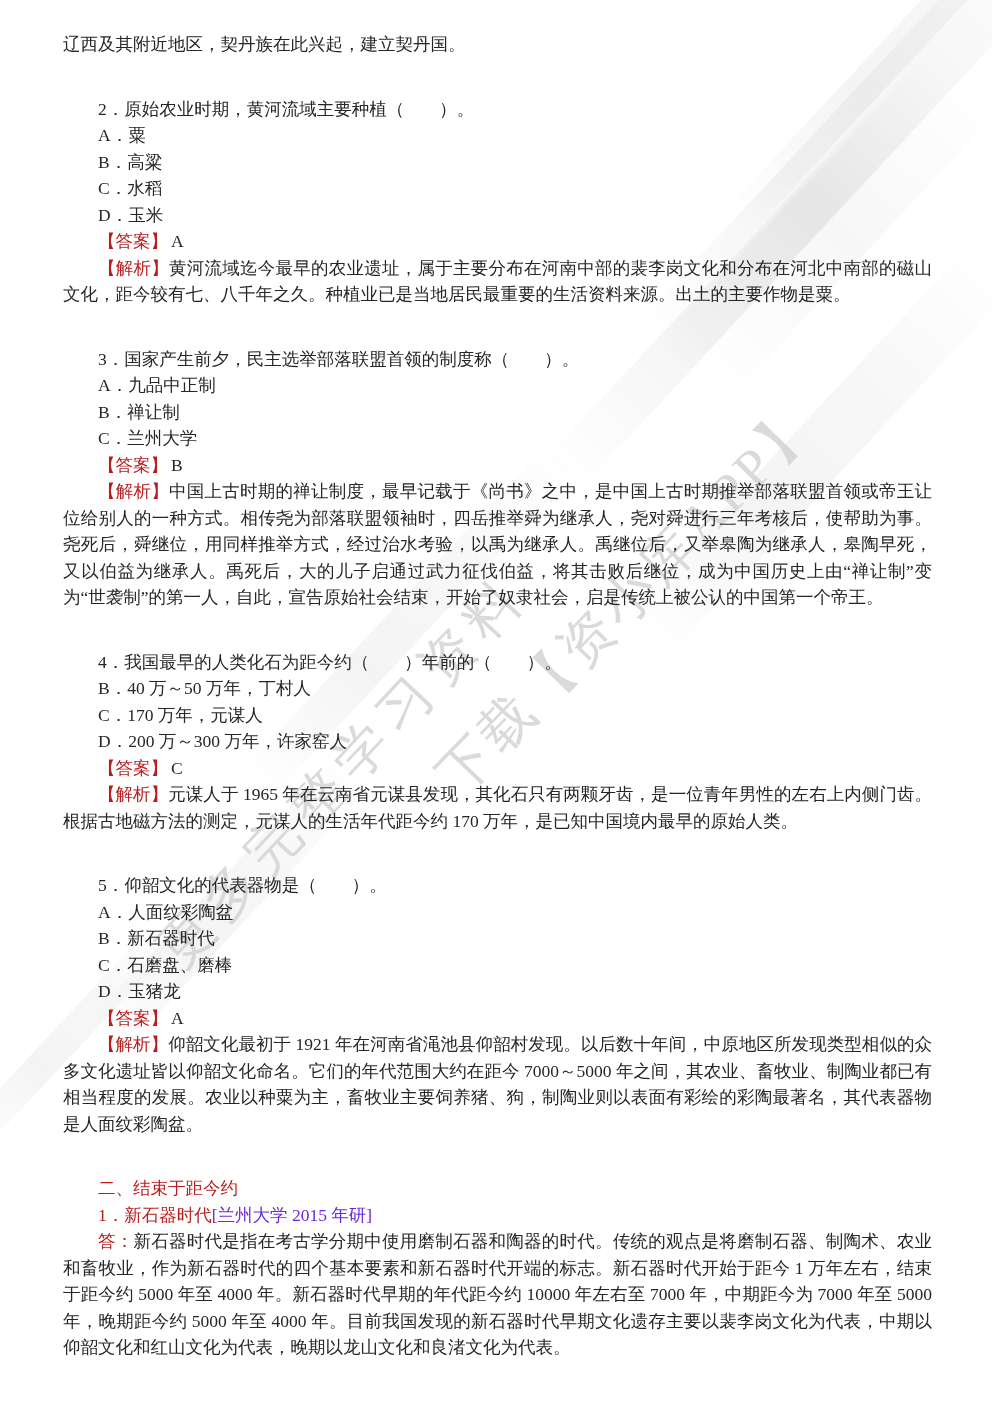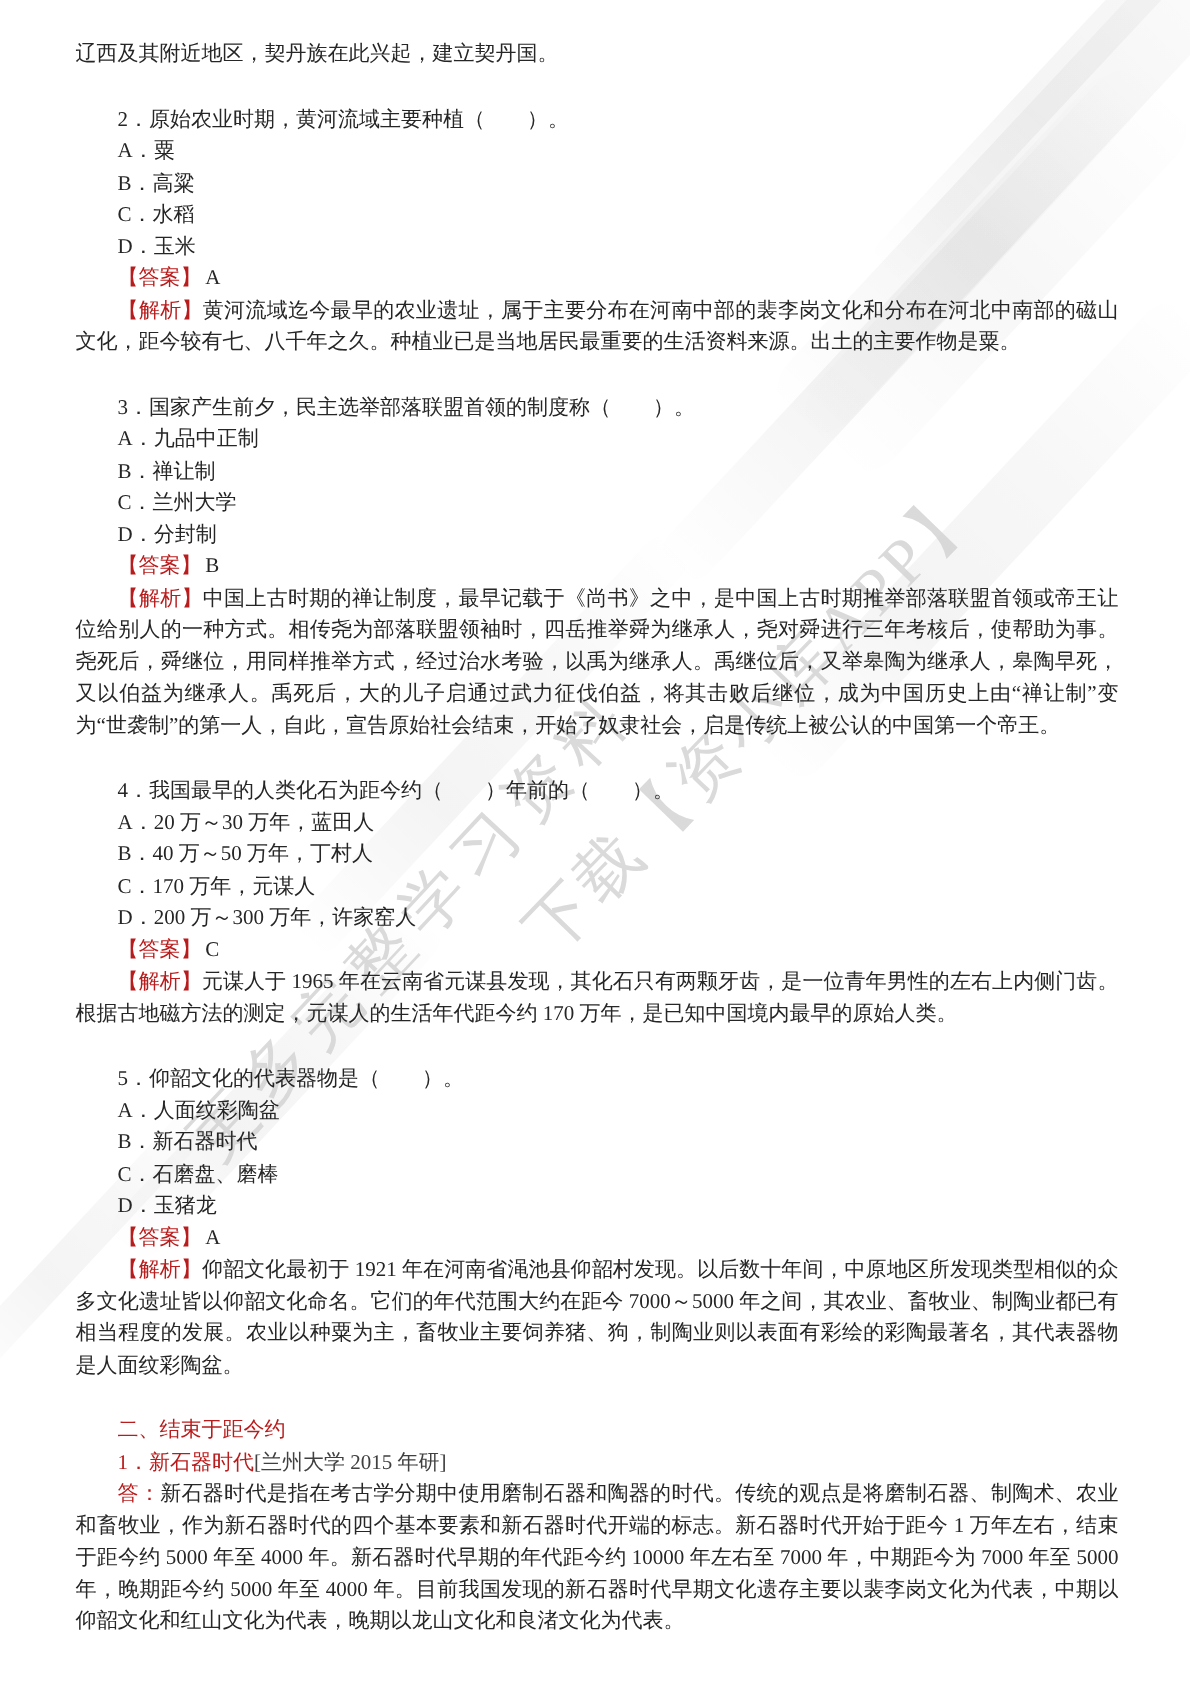--- a/index.html
+++ b/index.html
@@ -39,23 +39,23 @@
   .s7{left:620px;top:180px;width:420px;height:90px;background:linear-gradient(to right, rgba(0,0,0,0), rgba(0,0,0,0.03), rgba(0,0,0,0));}
   .s8{left:-80px;top:1020px;width:300px;height:30px;}
   
   .content{
     position:absolute;left:63px;top:31px;width:869px;z-index:1;
     line-height:26.5px;
     text-align:justify;
   }
   .content p{margin:0;}
   .indent{text-indent:2em;}
-  .gap{margin-top:28px;}
+  .gap{margin-top:38px;}
   .blue{color:#b91c1c;}
-  .red{color:#404040;}
+  .red{color:#6d28d9;}
   .ans-letter{margin-left:3px;}
 </style>
 </head>
 <body>
 
 <div class="page">
 
   <div class="wm-layer">
     <div class="streak s1"></div>
     <div class="streak s2"></div>
@@ -81,28 +81,26 @@
       <p class="indent">D．玉米</p>
       <p class="indent"><span class="blue">【答案】</span><span class="ans-letter">A</span></p>
       <p class="indent"><span class="blue">【解析】</span><span>黄河流域迄今最早的农业遗址，属于主要分布在河南中部的裴李岗文化和分布在河北中南部的磁山文化，距今较有七、八千年之久。种植业已是当地居民最重要的生活资料来源。出土的主要作物是粟。</span></p>
     </div>
 
     <div class="gap">
       <p class="indent">3．国家产生前夕，民主选举部落联盟首领的制度称（　　）。</p>
       <p class="indent">A．九品中正制</p>
       <p class="indent">B．禅让制</p>
       <p class="indent">C．兰州大学</p>
-      <p class="indent">D．分封制</p>
       <p class="indent"><span class="blue">【答案】</span><span class="ans-letter">B</span></p>
       <p class="indent"><span class="blue">【解析】</span><span>中国上古时期的禅让制度，最早记载于《尚书》之中，是中国上古时期推举部落联盟首领或帝王让位给别人的一种方式。相传尧为部落联盟领袖时，四岳推举舜为继承人，尧对舜进行三年考核后，使帮助为事。尧死后，舜继位，用同样推举方式，经过治水考验，以禹为继承人。禹继位后，又举皋陶为继承人，皋陶早死，又以伯益为继承人。禹死后，大的儿子启通过武力征伐伯益，将其击败后继位，成为中国历史上由“禅让制”变为“世袭制”的第一人，自此，宣告原始社会结束，开始了奴隶社会，启是传统上被公认的中国第一个帝王。</span></p>
     </div>
 
     <div class="gap">
       <p class="indent">4．我国最早的人类化石为距今约（　　）年前的（　　）。</p>
-      <p class="indent">A．20 万～30 万年，蓝田人</p>
       <p class="indent">B．40 万～50 万年，丁村人</p>
       <p class="indent">C．170 万年，元谋人</p>
       <p class="indent">D．200 万～300 万年，许家窑人</p>
       <p class="indent"><span class="blue">【答案】</span><span class="ans-letter">C</span></p>
       <p class="indent"><span class="blue">【解析】</span><span>元谋人于 1965 年在云南省元谋县发现，其化石只有两颗牙齿，是一位青年男性的左右上内侧门齿。根据古地磁方法的测定，元谋人的生活年代距今约 170 万年，是已知中国境内最早的原始人类。</span></p>
     </div>
 
     <div class="gap">
       <p class="indent">5．仰韶文化的代表器物是（　　）。</p>
       <p class="indent">A．人面纹彩陶盆</p>

